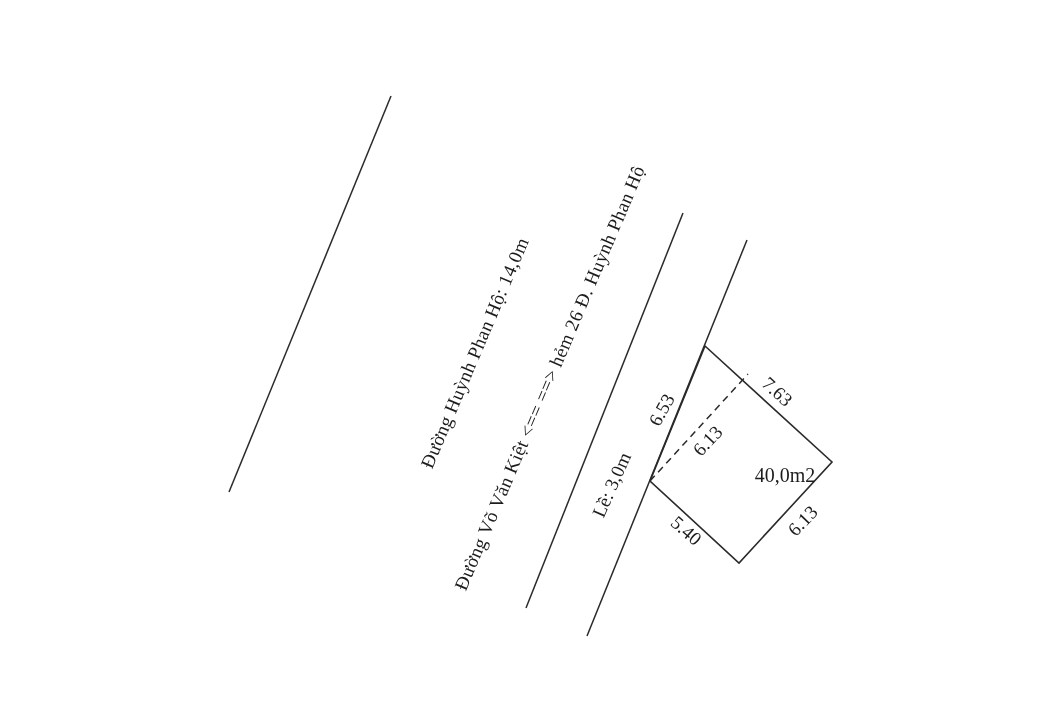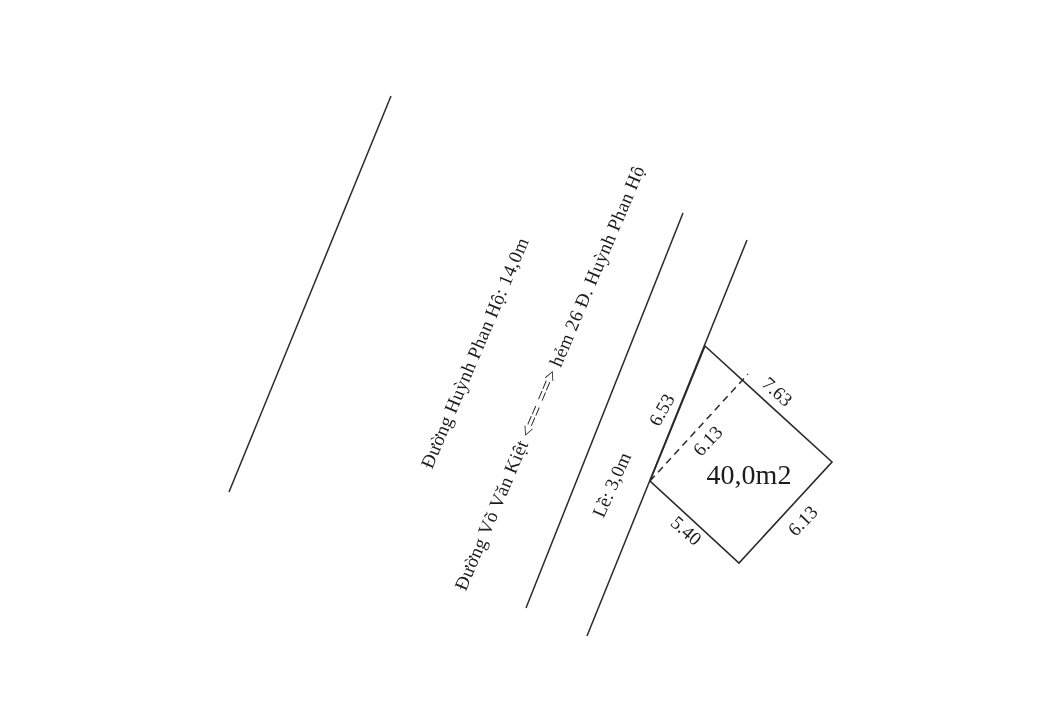--- a/index.html
+++ b/index.html
@@ -23,21 +23,21 @@
   }
   .lbl {
     position: absolute;
     white-space: nowrap;
     font-size: 19px;
     color: #1c1c1c;
     transform-origin: center center;
   }
   .road-lbl { letter-spacing: 0.4px; }
   .dim-lbl  { font-size: 19px; }
-  .area-lbl { font-size: 28px; }
+  .area-lbl { font-size: 20px; margin-left: 36px; }
 </style>
 </head>
 <body>
 
 <div id="canvas">
 
   <svg id="drawing" width="1042" height="720" viewBox="0 0 1042 720">
 
     <line x1="391" y1="96" x2="229" y2="492" stroke="#2a2a2a" stroke-width="1.5"></line>
 

